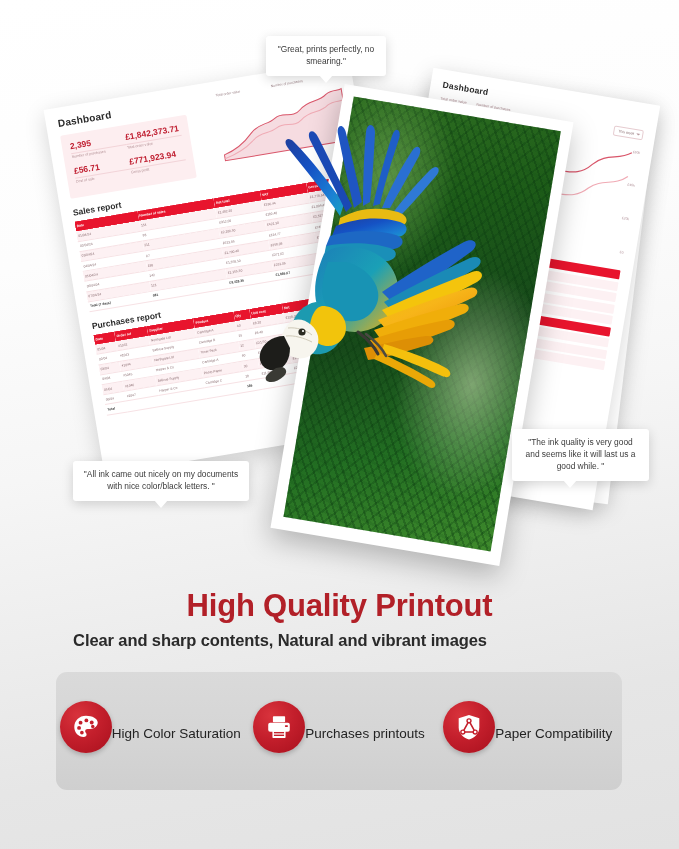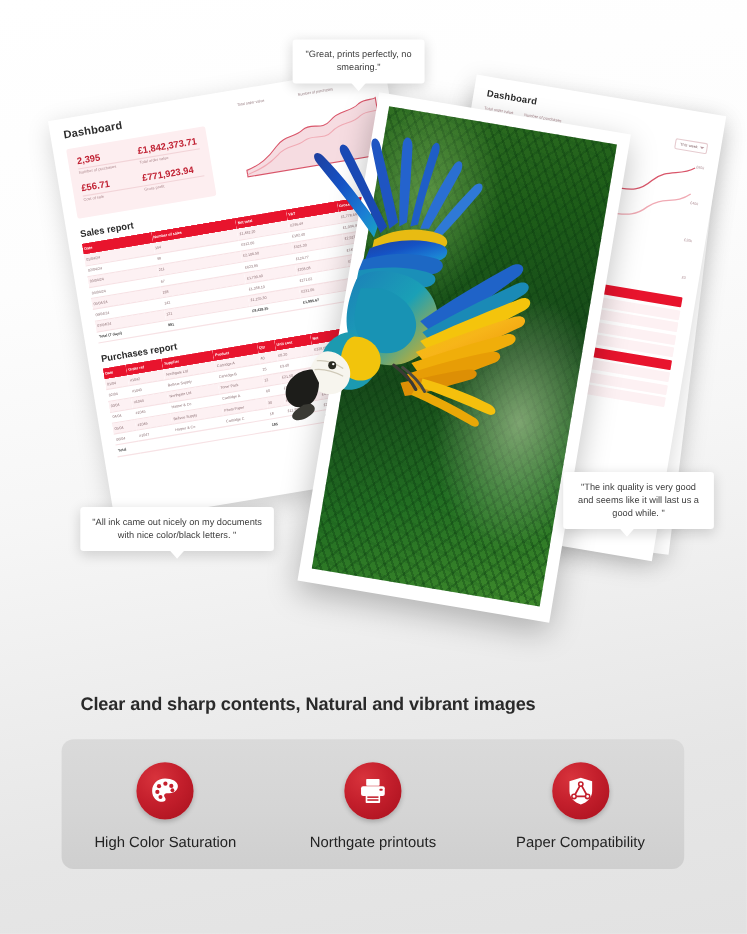--- a/index.html
+++ b/index.html
@@ -242,21 +242,20 @@
     position: absolute;
     left: 56px; top: 672px;
     width: 566px; height: 118px;
     background: linear-gradient(180deg, #dadada 0%, #d5d5d5 55%, #cfcfcf 100%);
     border-radius: 11px;
     display: flex;
   }
   .feature {
     flex: 1;
     display: flex;
-    flex-direction: column;
     align-items: center;
     justify-content: center;
     padding-top: 4px;
   }
   .f-icon {
     width: 52px; height: 52px;
     border-radius: 50%;
     background: radial-gradient(circle at 34% 28%, #d8333c 0%, #c41f2c 45%, #a8101d 100%);
     box-shadow: 0 2px 5px rgba(0,0,0,0.22);
     display: flex; align-items: center; justify-content: center;
@@ -599,20 +598,21 @@
           <path d="M134,238 C142,244 150,252 154,260" stroke="#4a4a42" stroke-width="2.6" fill="none" stroke-linecap="round"></path>
         </g>
       </svg>
     </div>
 
     <div class="bubble" id="bubble-top">"Great, prints perfectly, no smearing."</div>
     <div class="bubble" id="bubble-left">"All ink came out nicely on my documents with nice color/black letters. "</div>
     <div class="bubble" id="bubble-right">"The ink quality is very good and seems like it will last us a good while. "</div>
   </div>
 
+  <div id="headline">High Quality Printout</div>
   <div id="subhead">Clear and sharp contents, Natural and vibrant images</div>
 
   <div id="feature-bar">
 
     <div class="feature">
       <div class="f-icon">
         <svg width="30" height="30" viewBox="0 0 32 32">
           <path d="M16,4 C8.8,4 3.5,9.2 3.5,16 C3.5,22.3 8.2,26.6 13.4,26.6 C15.6,26.6 16.6,25.4 16.6,24.1 C16.6,23.3 16.2,22.8 15.8,22.2 C15.4,21.7 15.1,21.2 15.1,20.5 C15.1,19.2 16.2,18.2 17.6,18.2 L20.2,18.2 C25.1,18.2 28.5,15.1 28.5,11.3 C28.5,7 22.8,4 16,4 Z" fill="#ffffff"></path>
           <circle cx="10.2" cy="11.4" r="2.05" fill="#c41f2c"></circle>
           <circle cx="16.4" cy="9.0" r="2.05" fill="#c41f2c"></circle>
@@ -629,21 +629,21 @@
       <div class="f-icon">
         <svg width="30" height="30" viewBox="0 0 32 32">
           <rect x="9.5" y="4.5" width="13" height="6.5" rx="0.8" fill="#ffffff"></rect>
           <rect x="4.5" y="11.5" width="23" height="9.5" rx="2" fill="#ffffff"></rect>
           <rect x="22.3" y="14.0" width="3.2" height="1.9" rx="0.7" fill="#c41f2c"></rect>
           <rect x="9.0" y="19.5" width="14" height="8.2" rx="0.8" fill="#ffffff"></rect>
           <rect x="10.6" y="21.3" width="10.8" height="1.5" fill="#c41f2c"></rect>
           <rect x="10.6" y="24.1" width="10.8" height="1.5" fill="#c41f2c"></rect>
         </svg>
       </div>
-      <div class="f-label">Northgate printouts</div>
+      <div class="f-label">Purchases printouts</div>
     </div>
 
     <div class="feature">
       <div class="f-icon">
         <svg width="30" height="30" viewBox="0 0 32 32">
           <path d="M16,3.2 L27,6.6 L27,16.2 C27,22.6 22.3,27.3 16,29.2 C9.7,27.3 5,22.6 5,16.2 L5,6.6 Z" fill="#ffffff"></path>
           <path d="M16,9.4 L22.6,21.4 L9.4,21.4 Z" fill="none" stroke="#c41f2c" stroke-width="1.7" stroke-linejoin="round"></path>
           <circle cx="16" cy="9.4" r="2.1" fill="#ffffff" stroke="#c41f2c" stroke-width="1.5"></circle>
           <circle cx="9.4" cy="21.4" r="2.1" fill="#ffffff" stroke="#c41f2c" stroke-width="1.5"></circle>
           <circle cx="22.6" cy="21.4" r="2.1" fill="#ffffff" stroke="#c41f2c" stroke-width="1.5"></circle>

